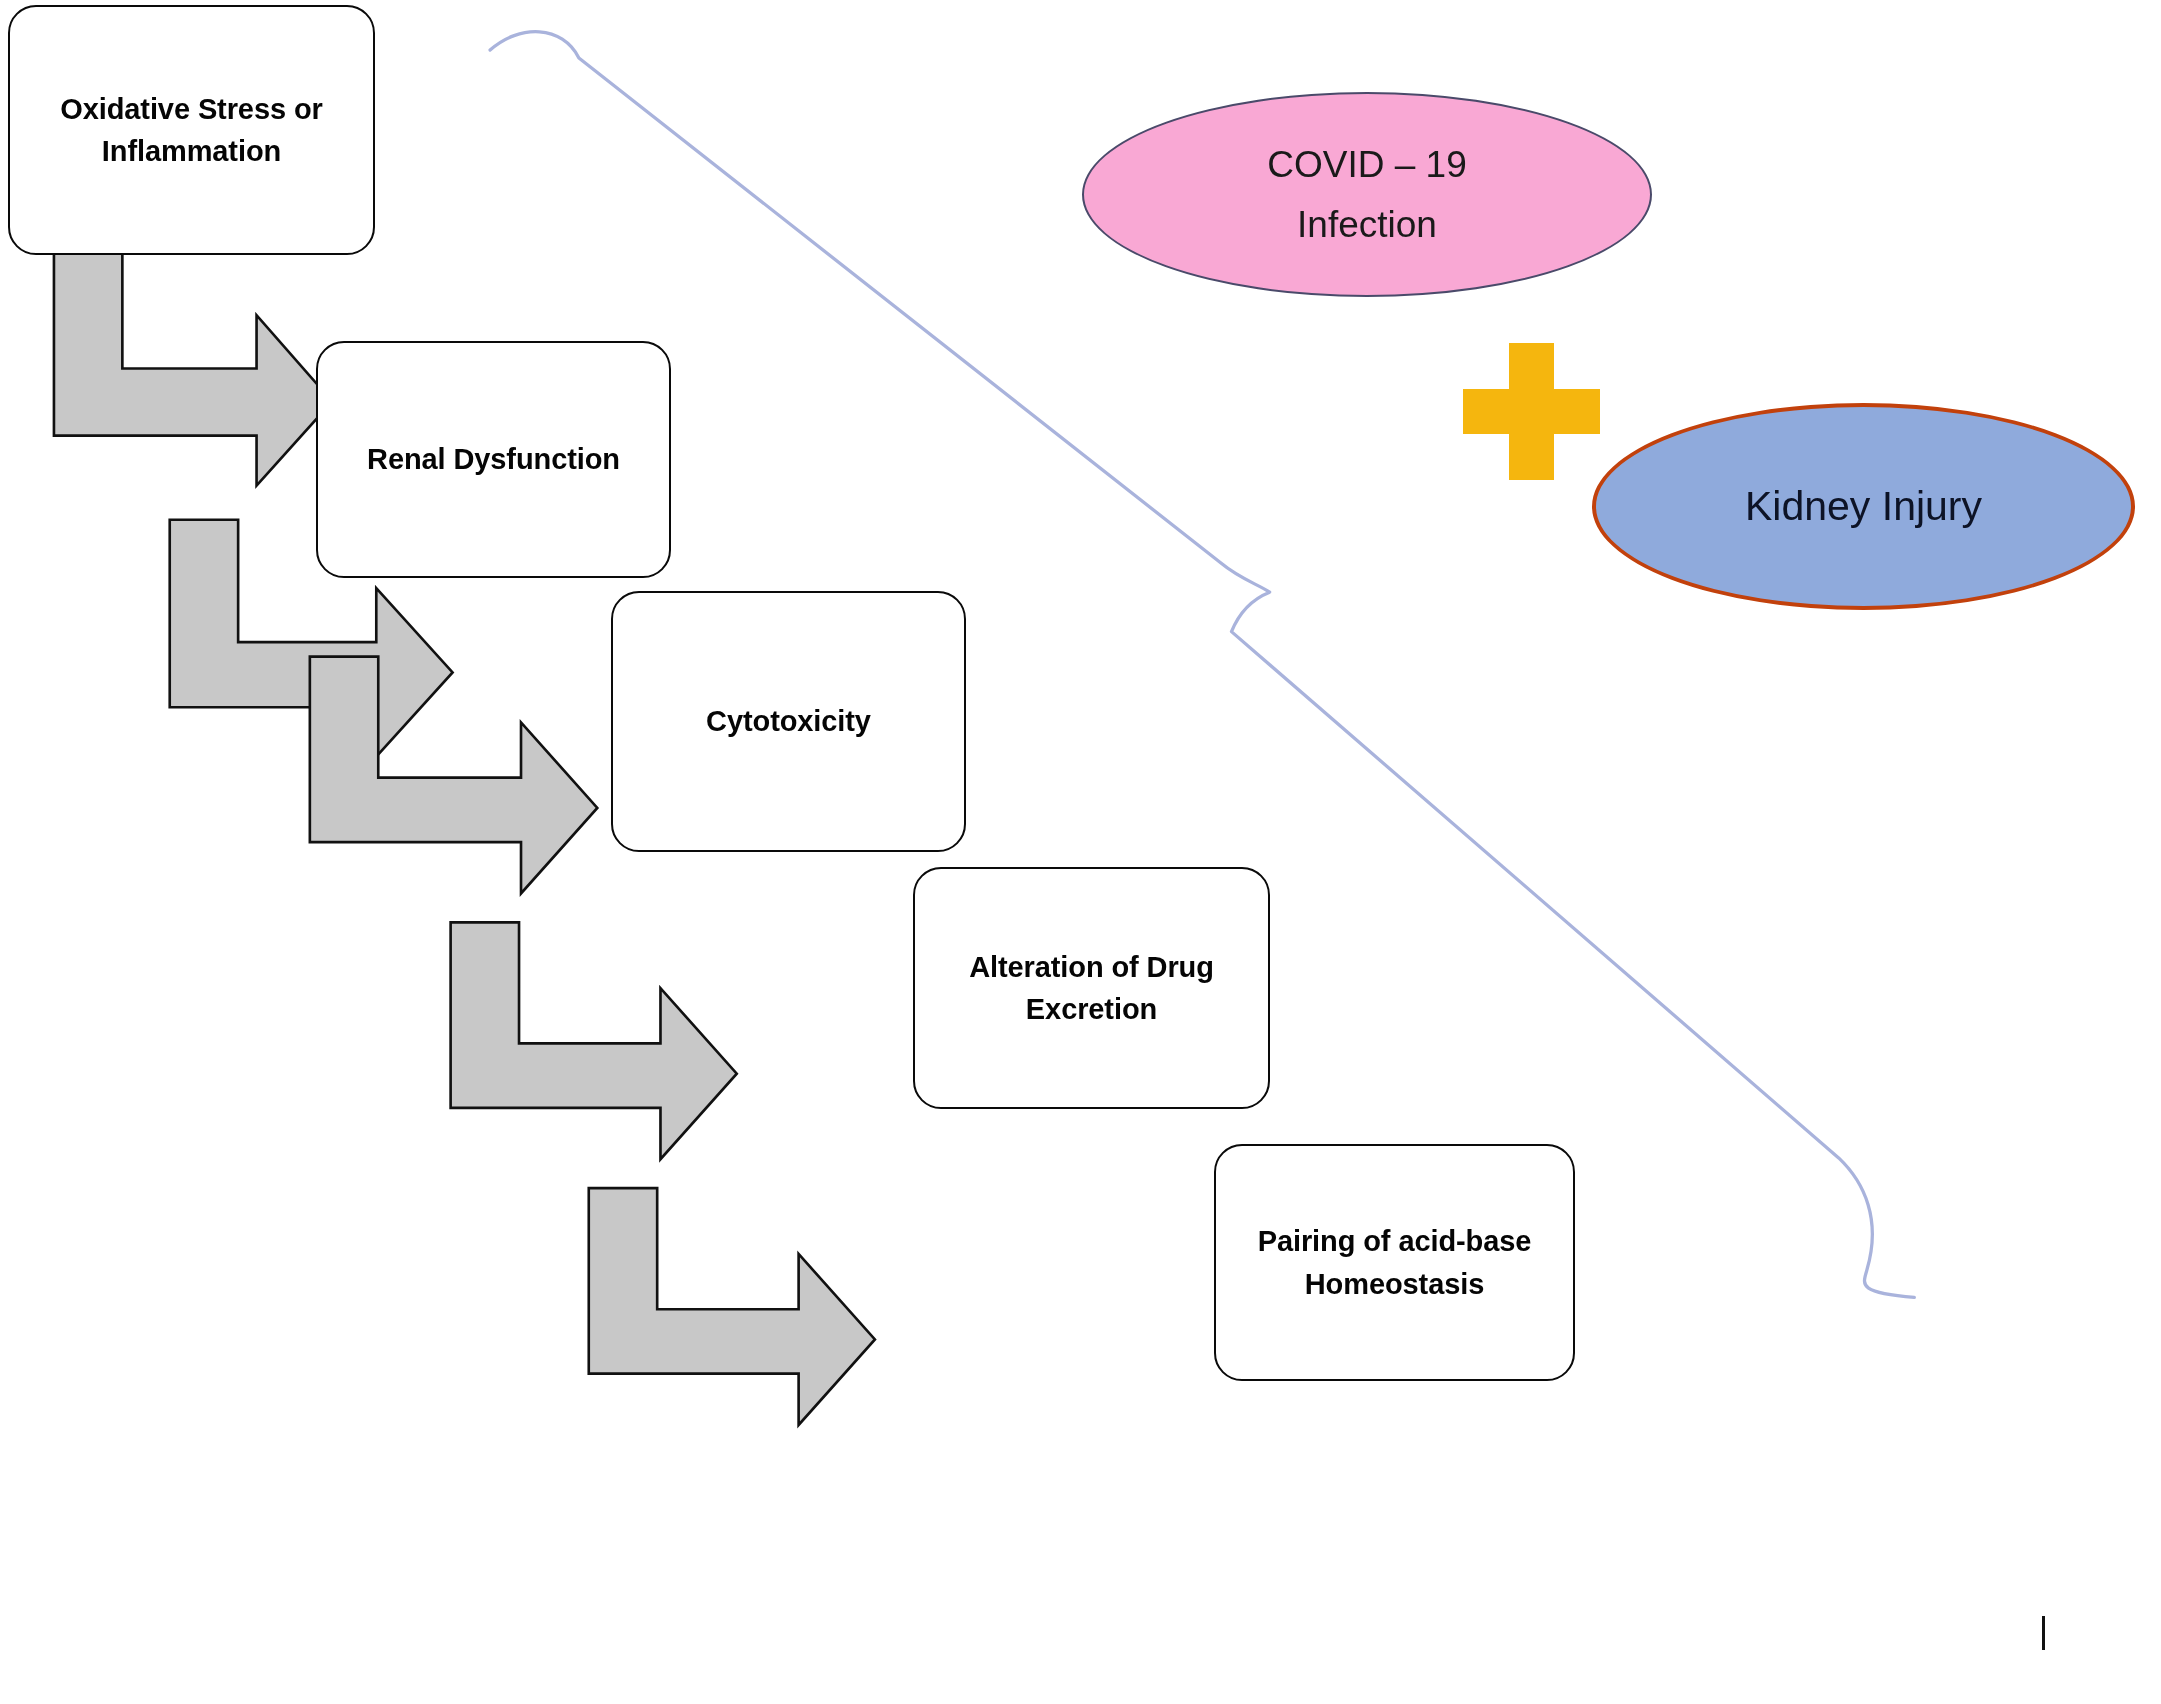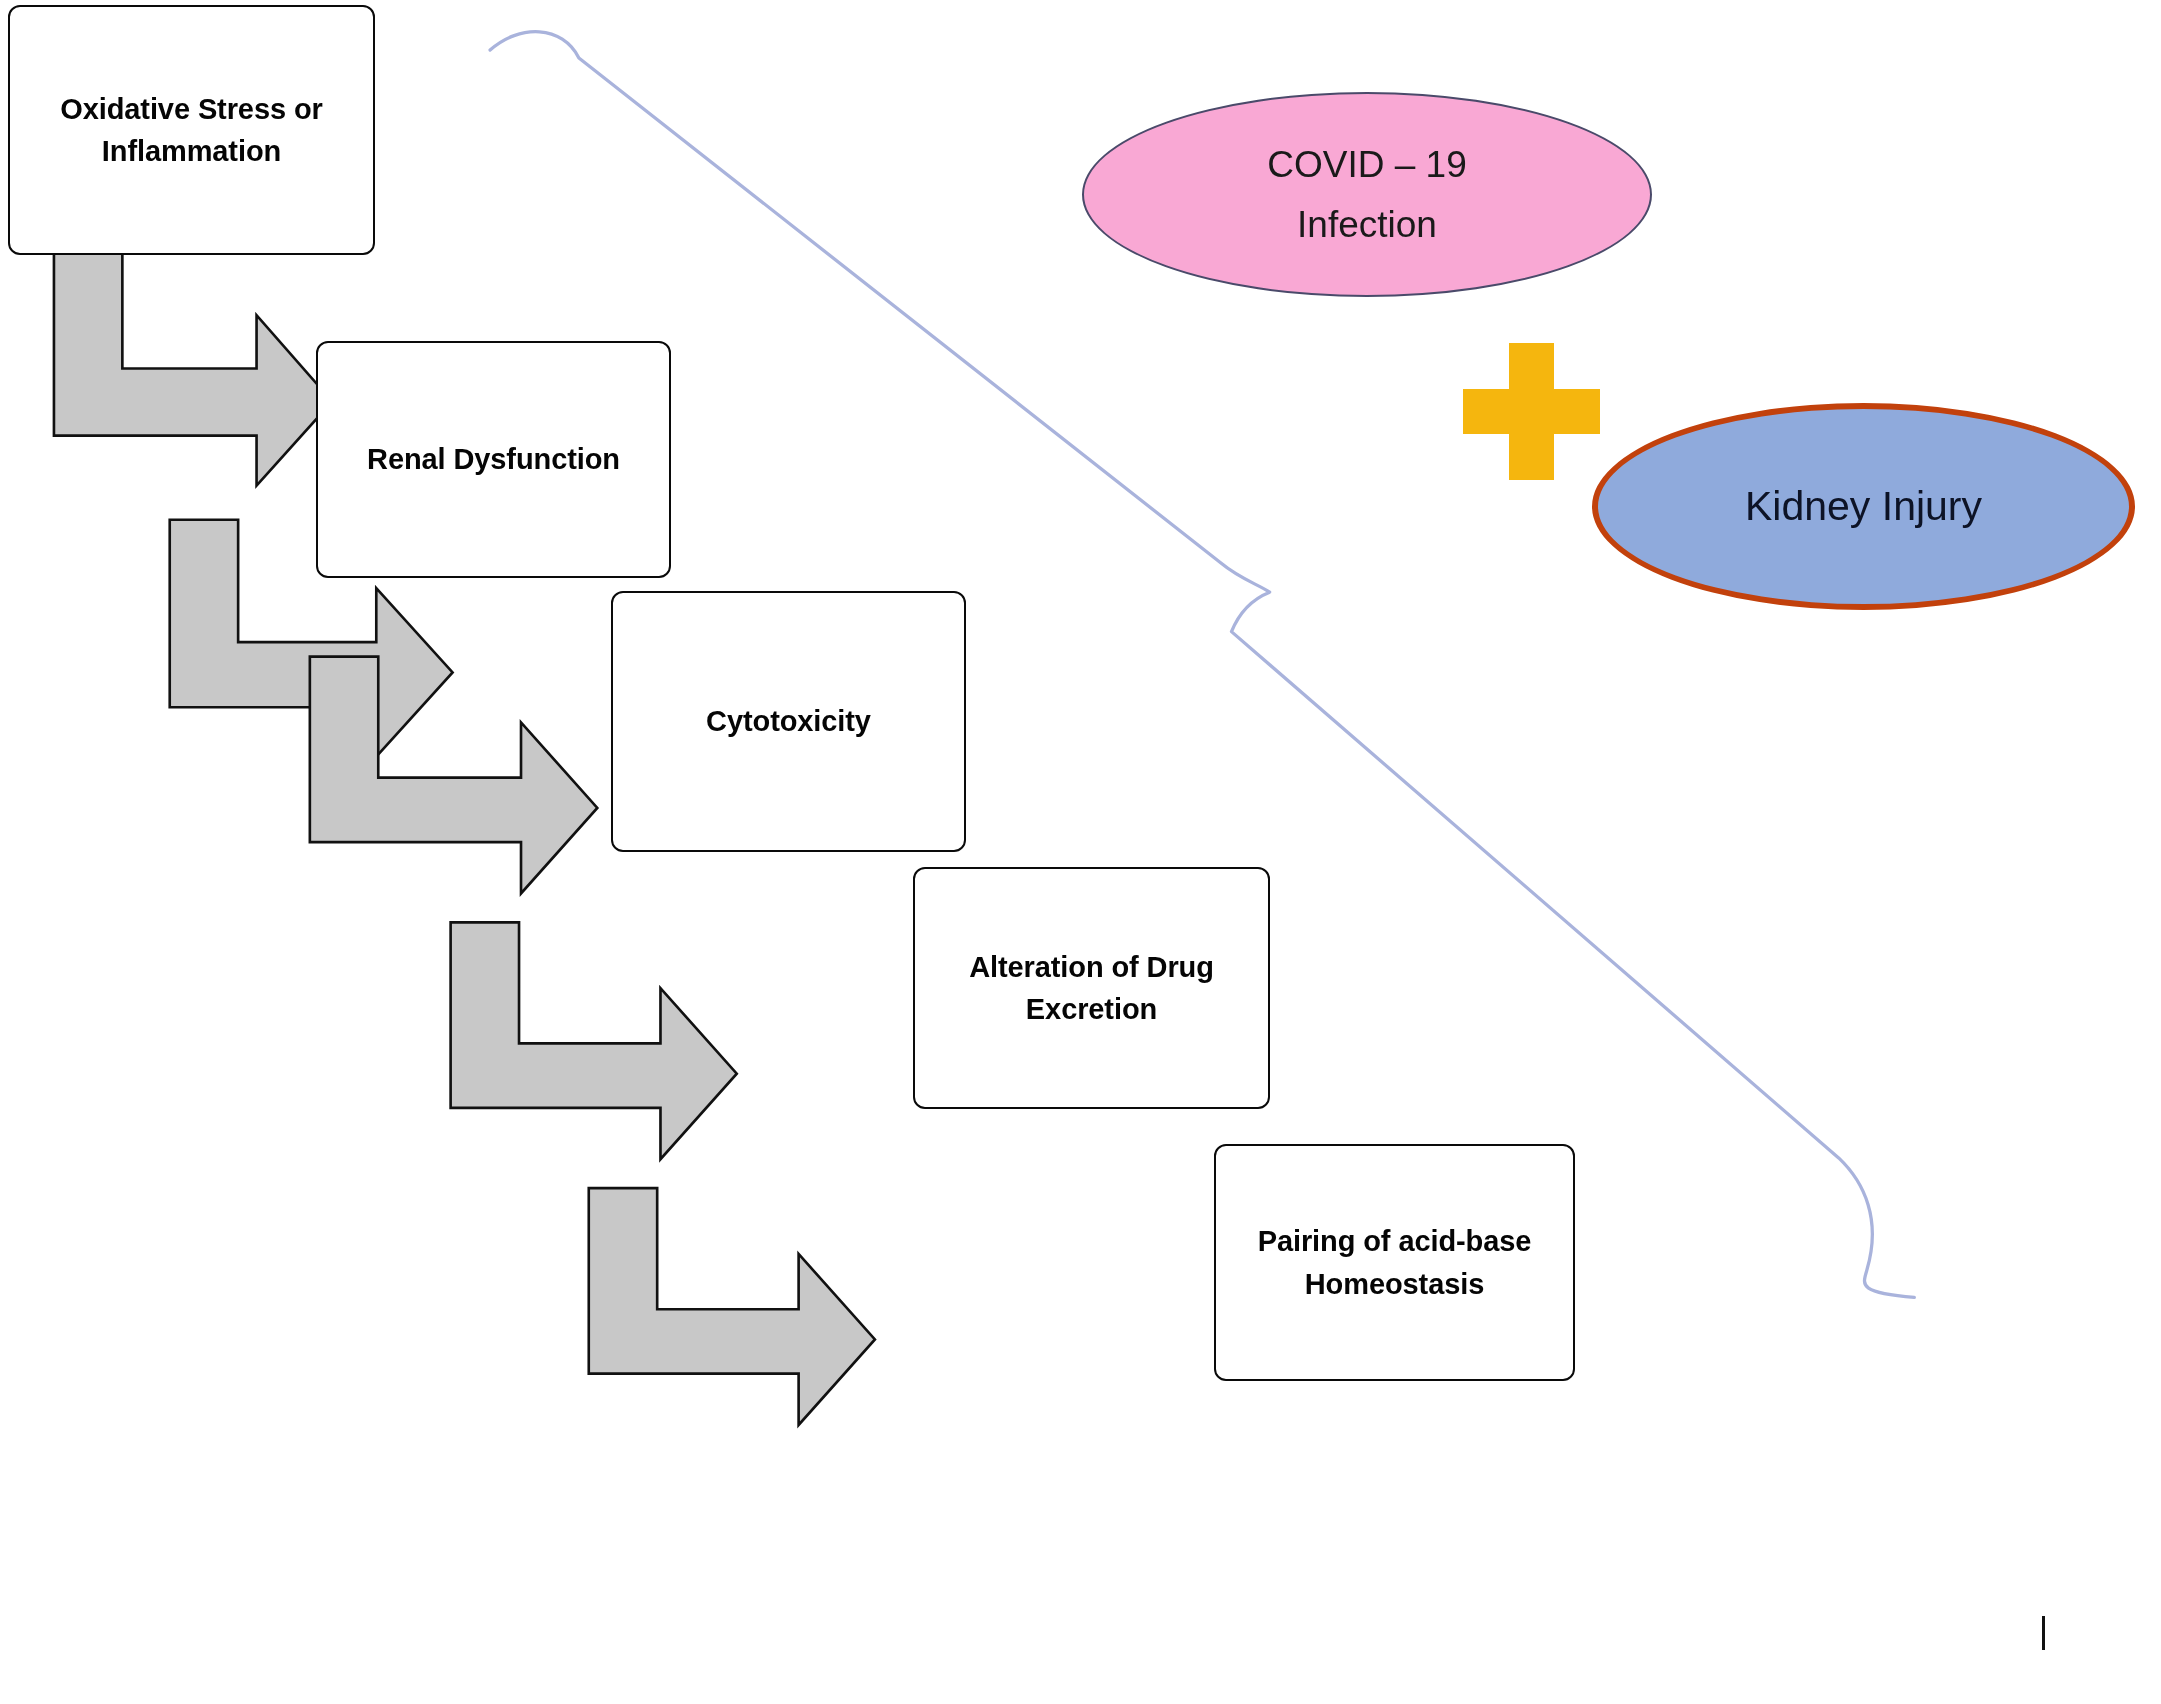--- a/index.html
+++ b/index.html
@@ -22,21 +22,21 @@
     left: 0;
     top: 0;
     width: 2161px;
     height: 1704px;
   }
   .node-box {
     position: absolute;
     box-sizing: border-box;
     background: #ffffff;
     border: 2.6px solid #0a0a0a;
-    border-radius: 12px;
+    border-radius: 28px;
     display: flex;
     align-items: center;
     justify-content: center;
     text-align: center;
     z-index: 5;
   }
   .node-label {
     font-family: "Liberation Sans", sans-serif;
     font-weight: bold;
     font-size: 29px;
@@ -71,21 +71,21 @@
     height: 205px;
     background: #f9a8d4;
     border: 2px solid #4a4a6a;
   }
   #ellipse-kidney {
     left: 1592px;
     top: 403px;
     width: 543px;
     height: 207px;
     background: #8FAADC;
-    border: 6px solid #c2410c;
+    border: 4px solid #c2410c;
   }
   #ellipse-kidney .ellipse-label {
     font-size: 41px;
     color: #0d1326;
   }
   #plus-sign {
     position: absolute;
     left: 1463px;
     top: 343px;
     width: 137px;

